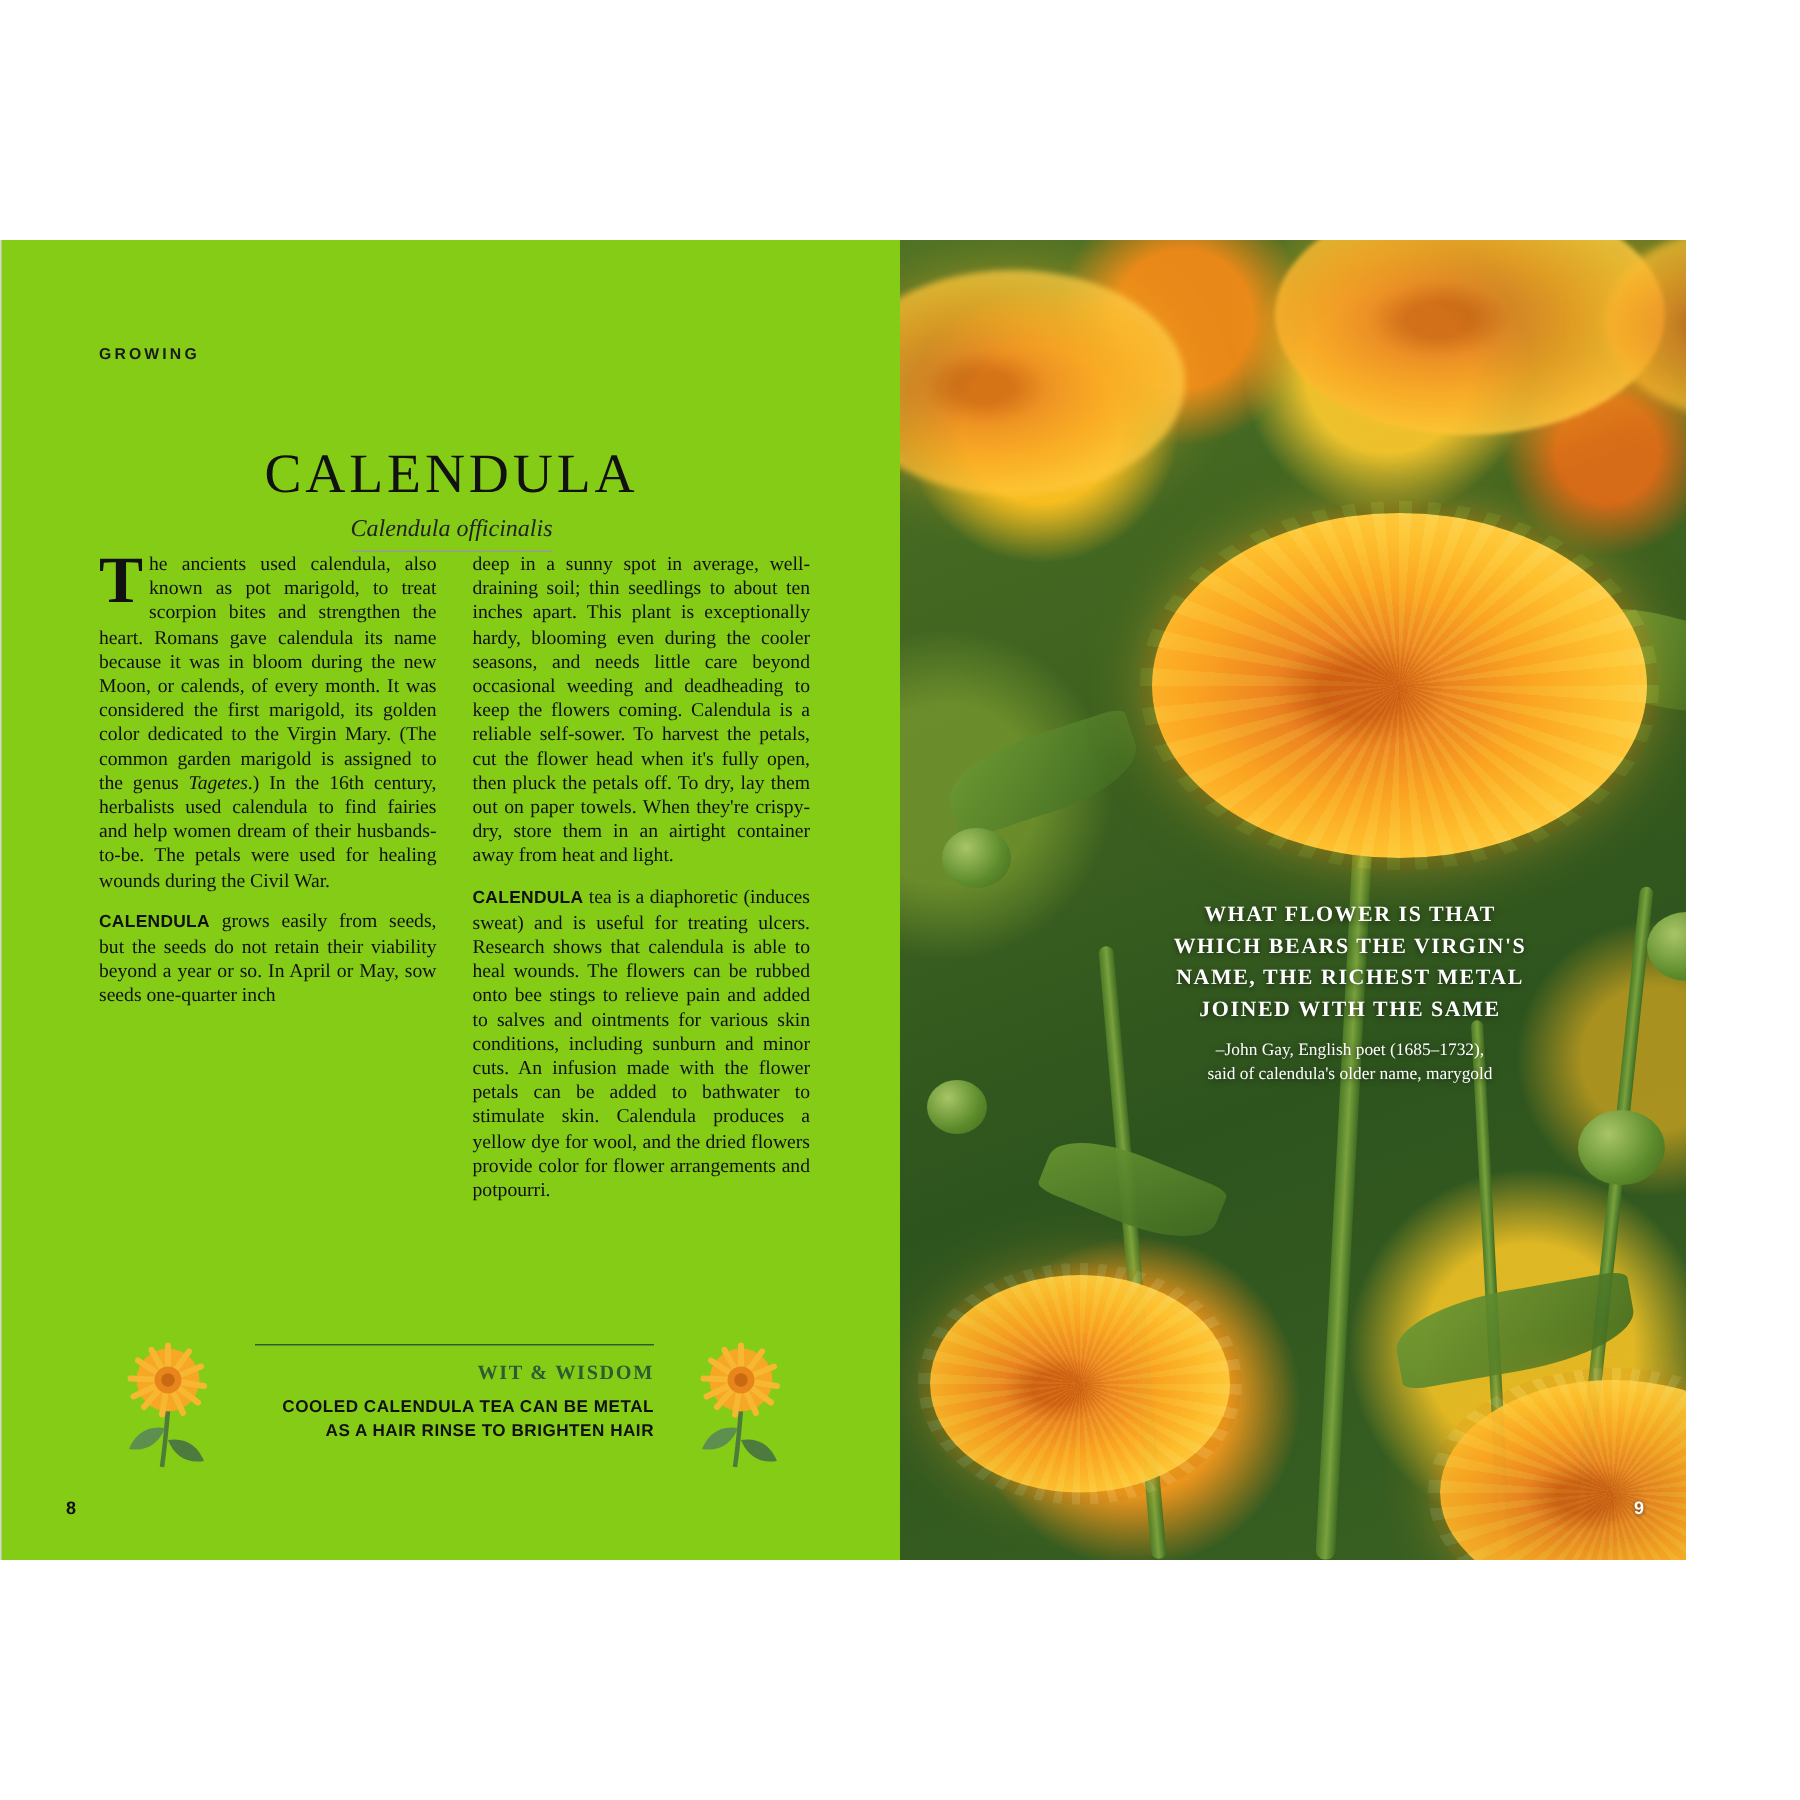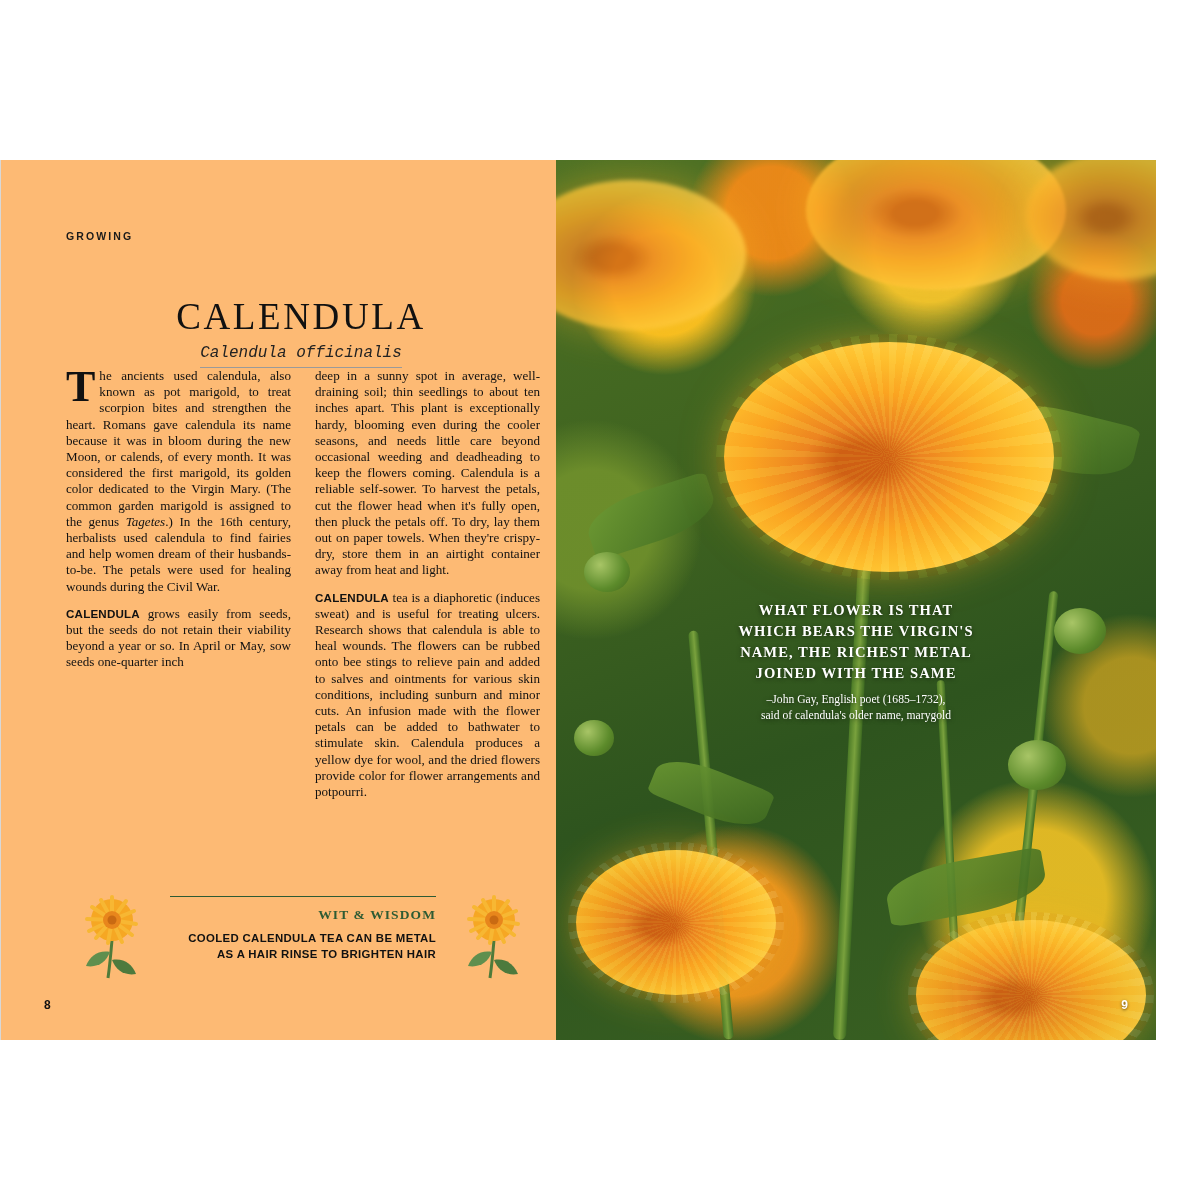--- a/index.html
+++ b/index.html
@@ -19,23 +19,23 @@
     left: 0;
     top: 160px;
     width: 1200px;
     height: 880px;
     display: flex;
   }
 
   
   .page-left {
     position: relative;
-    width: 556px;
+    width: 600px;
     height: 880px;
-    background: #fdba74;
+    background: #84cc16;
     box-sizing: border-box;
   }
   .page-left::before {
     content: "";
     position: absolute;
     left: 0; top: 0; bottom: 0;
     width: 1px;
     background: #d8d8d8;
   }
 
@@ -59,21 +59,21 @@
   }
   .flower-title {
     font-family: "Liberation Serif", serif;
     font-size: 37px;
     letter-spacing: 2.6px;
     color: #111;
     margin: 0;
     font-weight: 400;
   }
   .flower-latin {
-    font-family: Liberation Mono, monospace;
+    font-family: Liberation Serif, serif;
     font-style: italic;
     font-size: 16px;
     color: #222;
     margin-top: 6px;
     border-bottom: 1px solid #9a9a9a;
     display: inline-block;
     padding-bottom: 5px;
   }
 
   .columns {
@@ -166,21 +166,21 @@
     font-family: "Liberation Sans", sans-serif;
     font-size: 12px;
     font-weight: 700;
     color: #111;
   }
   .folio.left-folio { left: 44px; }
 
   
   .page-right {
     position: relative;
-    width: 600px;
+    width: 524px;
     height: 880px;
     overflow: hidden;
     background: #3d5d24;
   }
   .photo {
     position: absolute;
     inset: 0;
     background:
       radial-gradient(circle at 18% 14%, rgba(252,196,40,0.95) 0 52px, rgba(252,196,40,0) 92px),
       radial-gradient(circle at 36% 6%, rgba(245,140,30,0.9) 0 46px, rgba(245,140,30,0) 84px),

